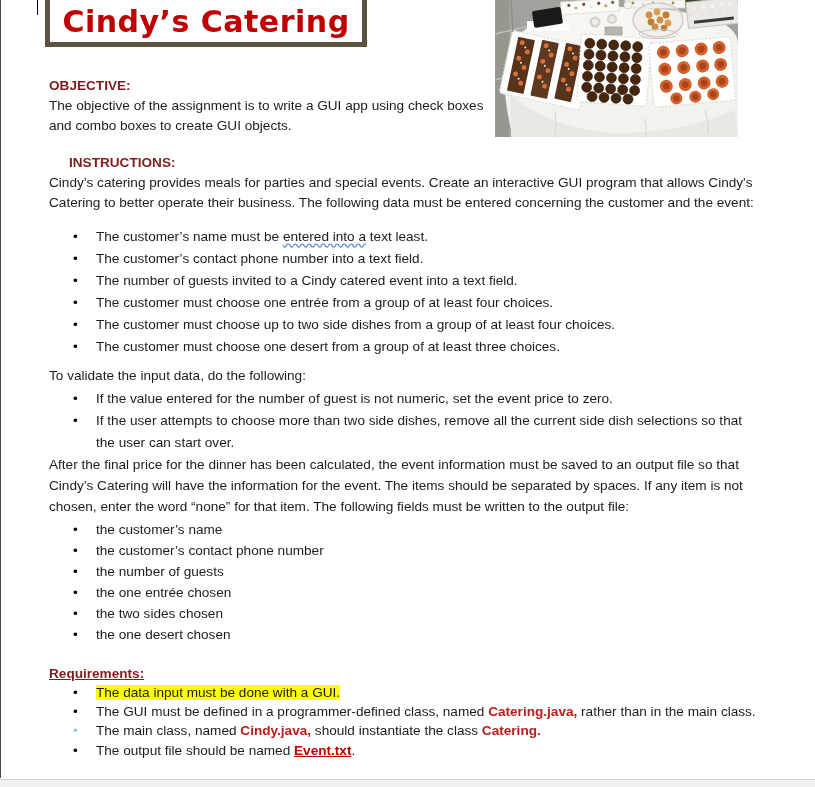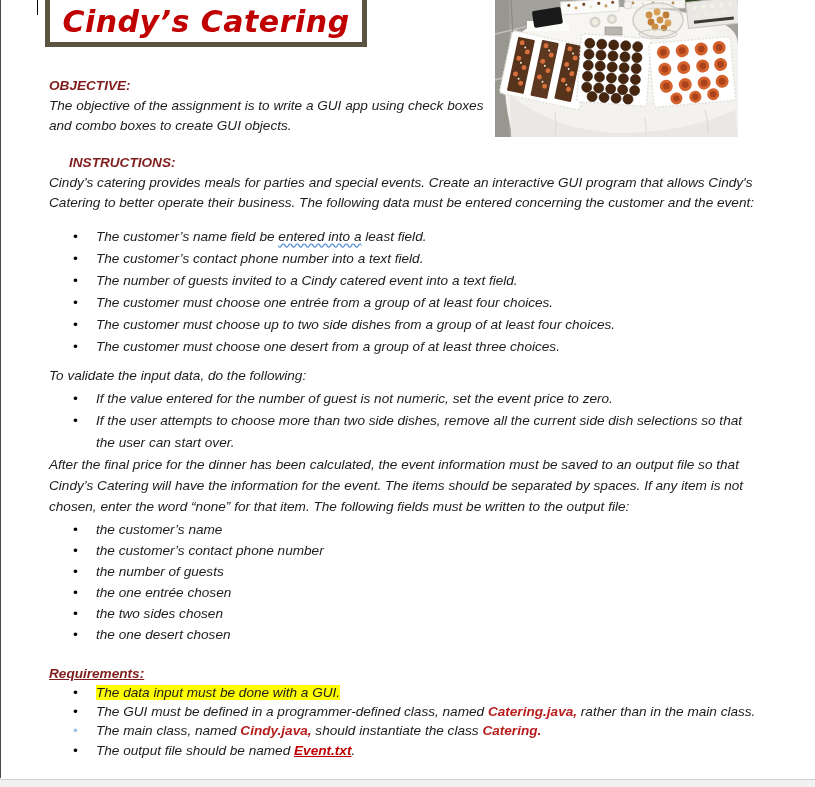--- a/index.html
+++ b/index.html
@@ -1,17 +1,17 @@
 <!DOCTYPE html>
 <html><head>
 <meta charset="utf-8">
 <style>
   html,body{margin:0;padding:0;background:#ffffff;}
   body{width:815px;height:787px;overflow:hidden;font-family:"Liberation Sans",sans-serif;}
-  .page{position:relative;width:815px;height:787px;background:#fff;font-style:italic;}
+  .page{position:relative;width:815px;height:787px;background:#fff;}
   .left-rule{position:absolute;left:0;top:0;width:1px;height:778px;background:#4a4a4a;}
   .caret{position:absolute;left:37px;top:0;width:1px;height:15px;background:#000;}
   .bottom-strip{position:absolute;left:0;top:779px;width:815px;height:8px;background:#f1f1f1;border-top:1px solid #cfcfcf;}
 
   .logo-box{position:absolute;left:45px;top:-11px;width:322px;height:58px;box-sizing:border-box;
     border:5px solid #5a5440;background:#fff;display:flex;align-items:center;justify-content:center;}
   .logo-text{color:#c00000;font-weight:800;font-size:30px;letter-spacing:.5px;font-family:"DejaVu Sans",sans-serif;white-space:nowrap;padding-top:6px;}
 
   .photo{position:absolute;left:495px;top:0;width:243px;height:137px;display:block;}
 
@@ -227,21 +227,21 @@
   <div class="content">
     <p class="h">OBJECTIVE:</p>
     <p class="body obj">The objective of the assignment is to write a GUI app using check boxes and combo boxes to create GUI objects.</p>
 
     <p class="h mt-instr">INSTRUCTIONS:</p>
     <p class="body">Cindy’s catering provides meals for parties and special events. Create an interactive GUI program that allows Cindy's Catering to better operate their business. The following data must be entered concerning the customer and the event:</p>
 
     <ul class="bul list1">
       <li>
         <span class="m">•</span>
-        <span class="t"><span>The customer’s name field be </span><span class="squiggle">entered into a</span><span> least field.</span></span>
+        <span class="t"><span>The customer’s name must be </span><span class="squiggle">entered into a</span><span> text least.</span></span>
       </li>
       <li>
           <span class="m">•</span>
           <span class="t">The customer’s contact phone number into a text field.</span>
         </li>
       <li>
           <span class="m">•</span>
           <span class="t">The number of guests invited to a Cindy catered event into a text field.</span>
         </li>
       <li>

